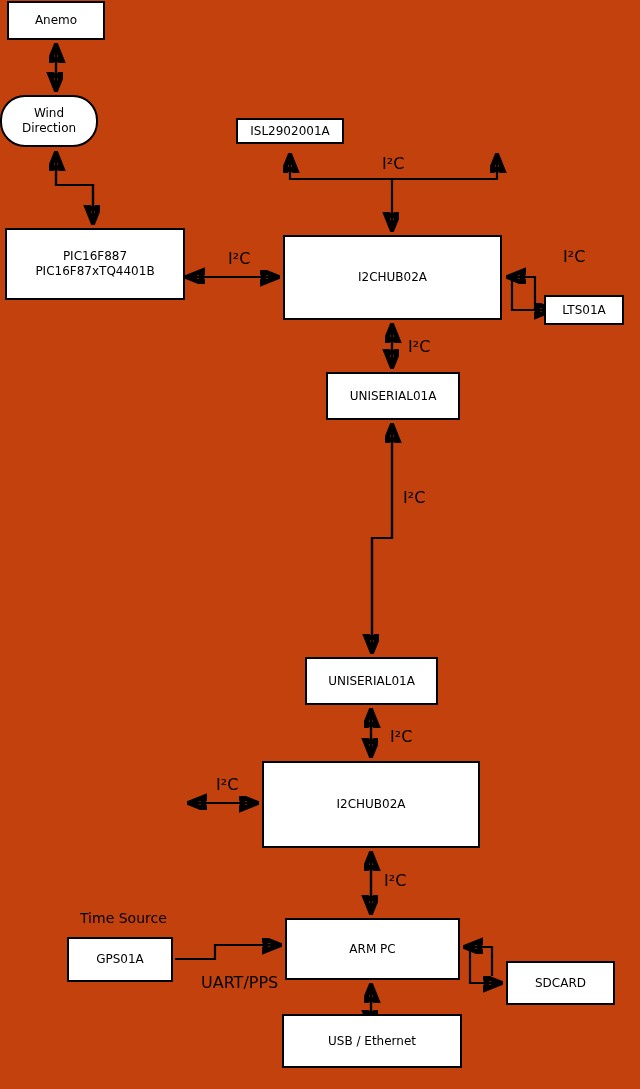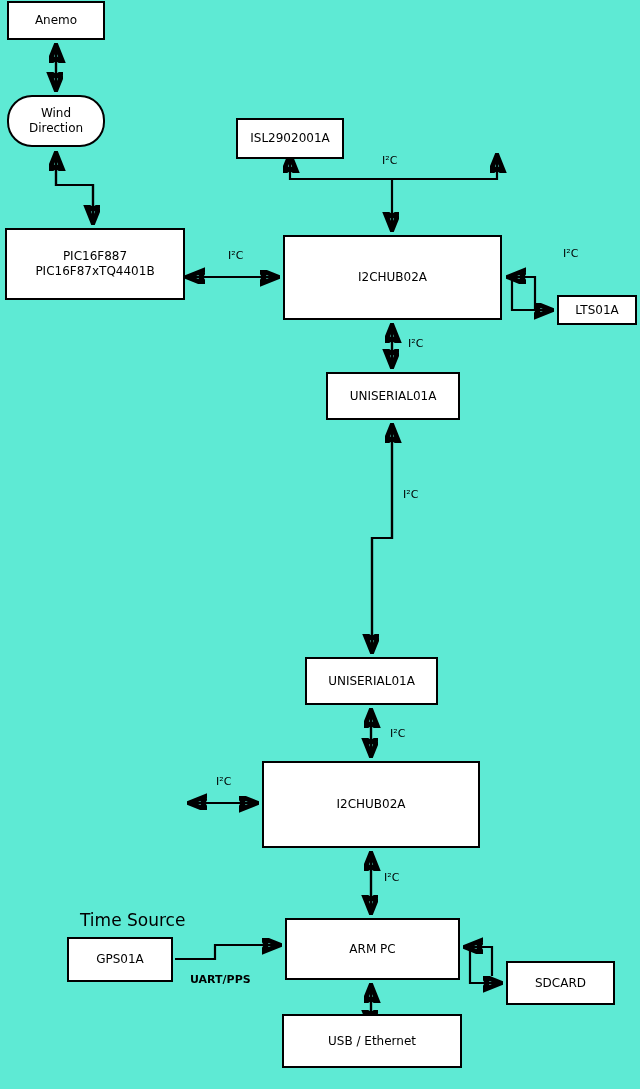--- a/index.html
+++ b/index.html
@@ -4,49 +4,49 @@
 <style>
   html, body {
     margin: 0;
     padding: 0;
     background: #ffffff;
   }
   #diagram-root {
     position: relative;
     width: 640px;
     height: 1089px;
-    background: #5eead4;
+    background: #c2410c;
     font-family: "DejaVu Sans", "Liberation Sans", sans-serif;
     overflow: hidden;
   }
   .node {
     position: absolute;
     box-sizing: border-box;
     border: 2px solid #000000;
     background: #ffffff;
     display: flex;
     align-items: center;
     justify-content: center;
     text-align: center;
     color: #000000;
     font-size: 12px;
     line-height: 1.25;
     white-space: pre-line;
     z-index: 3;
   }
   .edge-label {
     position: absolute;
-    font-size: 11px;
+    font-size: 16px;
     color: #000000;
     white-space: nowrap;
     z-index: 4;
   }
   .free-label {
     position: absolute;
-    font-size: 17px;
+    font-size: 14px;
     color: #000000;
     white-space: nowrap;
     z-index: 4;
     text-align: center;
   }
   svg.wires {
     position: absolute;
     left: 0;
     top: 0;
     width: 640px;
@@ -107,32 +107,32 @@
 
     <path d="M492,976 L492,947 L466,947" marker-end="url(#arr)"></path>
     <path d="M470,947 L470,983 L500,983" marker-end="url(#arr)"></path>
 
     <line x1="371" y1="986" x2="371" y2="1027" marker-end="url(#arr)"></line>
     <line x1="371" y1="1027" x2="371" y2="986" marker-end="url(#arr)"></line>
   </svg>
 
   <div class="node" style="left:7px;  top:1px;    width:98px;  height:39px;">Anemo</div>
 
-  <div class="node" style="left:7px;  top:95px;   width:98px;  height:52px;border-radius:25px;">Wind
+  <div class="node" style="left:0;  top:95px;   width:98px;  height:52px;border-radius:25px;">Wind
 Direction</div>
 
   <div class="node" style="left:5px;  top:228px;  width:180px; height:72px;">PIC16F887
 PIC16F87xTQ4401B</div>
 
-  <div class="node" style="left:236px; top:118px; width:108px; height:41px;">ISL2902001A</div>
+  <div class="node" style="left:236px; top:118px; width:108px; height:26px;">ISL2902001A</div>
 
 
   <div class="node" style="left:283px; top:235px; width:219px; height:85px;">I2CHUB02A</div>
 
-  <div class="node" style="left:557px; top:295px; width:80px;  height:30px;">LTS01A</div>
+  <div class="node" style="left:544px; top:295px; width:80px;  height:30px;">LTS01A</div>
 
   <div class="node" style="left:326px; top:372px; width:134px; height:48px;">UNISERIAL01A</div>
 
   <div class="node" style="left:305px; top:657px; width:133px; height:48px;">UNISERIAL01A</div>
 
   <div class="node" style="left:262px; top:761px; width:218px; height:87px;">I2CHUB02A</div>
 
 
   <div class="node" style="left:67px;  top:937px; width:106px; height:45px;">GPS01A</div>
 
@@ -151,17 +151,17 @@
   <div class="edge-label" style="left:408px; top:337px;">I²C</div>
 
   <div class="edge-label" style="left:403px; top:488px;">I²C</div>
 
   <div class="edge-label" style="left:390px; top:727px;">I²C</div>
 
   <div class="edge-label" style="left:216px; top:775px;">I²C</div>
 
   <div class="edge-label" style="left:384px; top:871px;">I²C</div>
 
-  <div class="edge-label" style="left:190px; top:973px;font-weight:bold;">UART/PPS</div>
+  <div class="edge-label" style="left:201px; top:973px;">UART/PPS</div>
 
   <div class="free-label" style="left:80px; top:910px;">Time Source</div>
 
 </div>
 
 </body></html>

